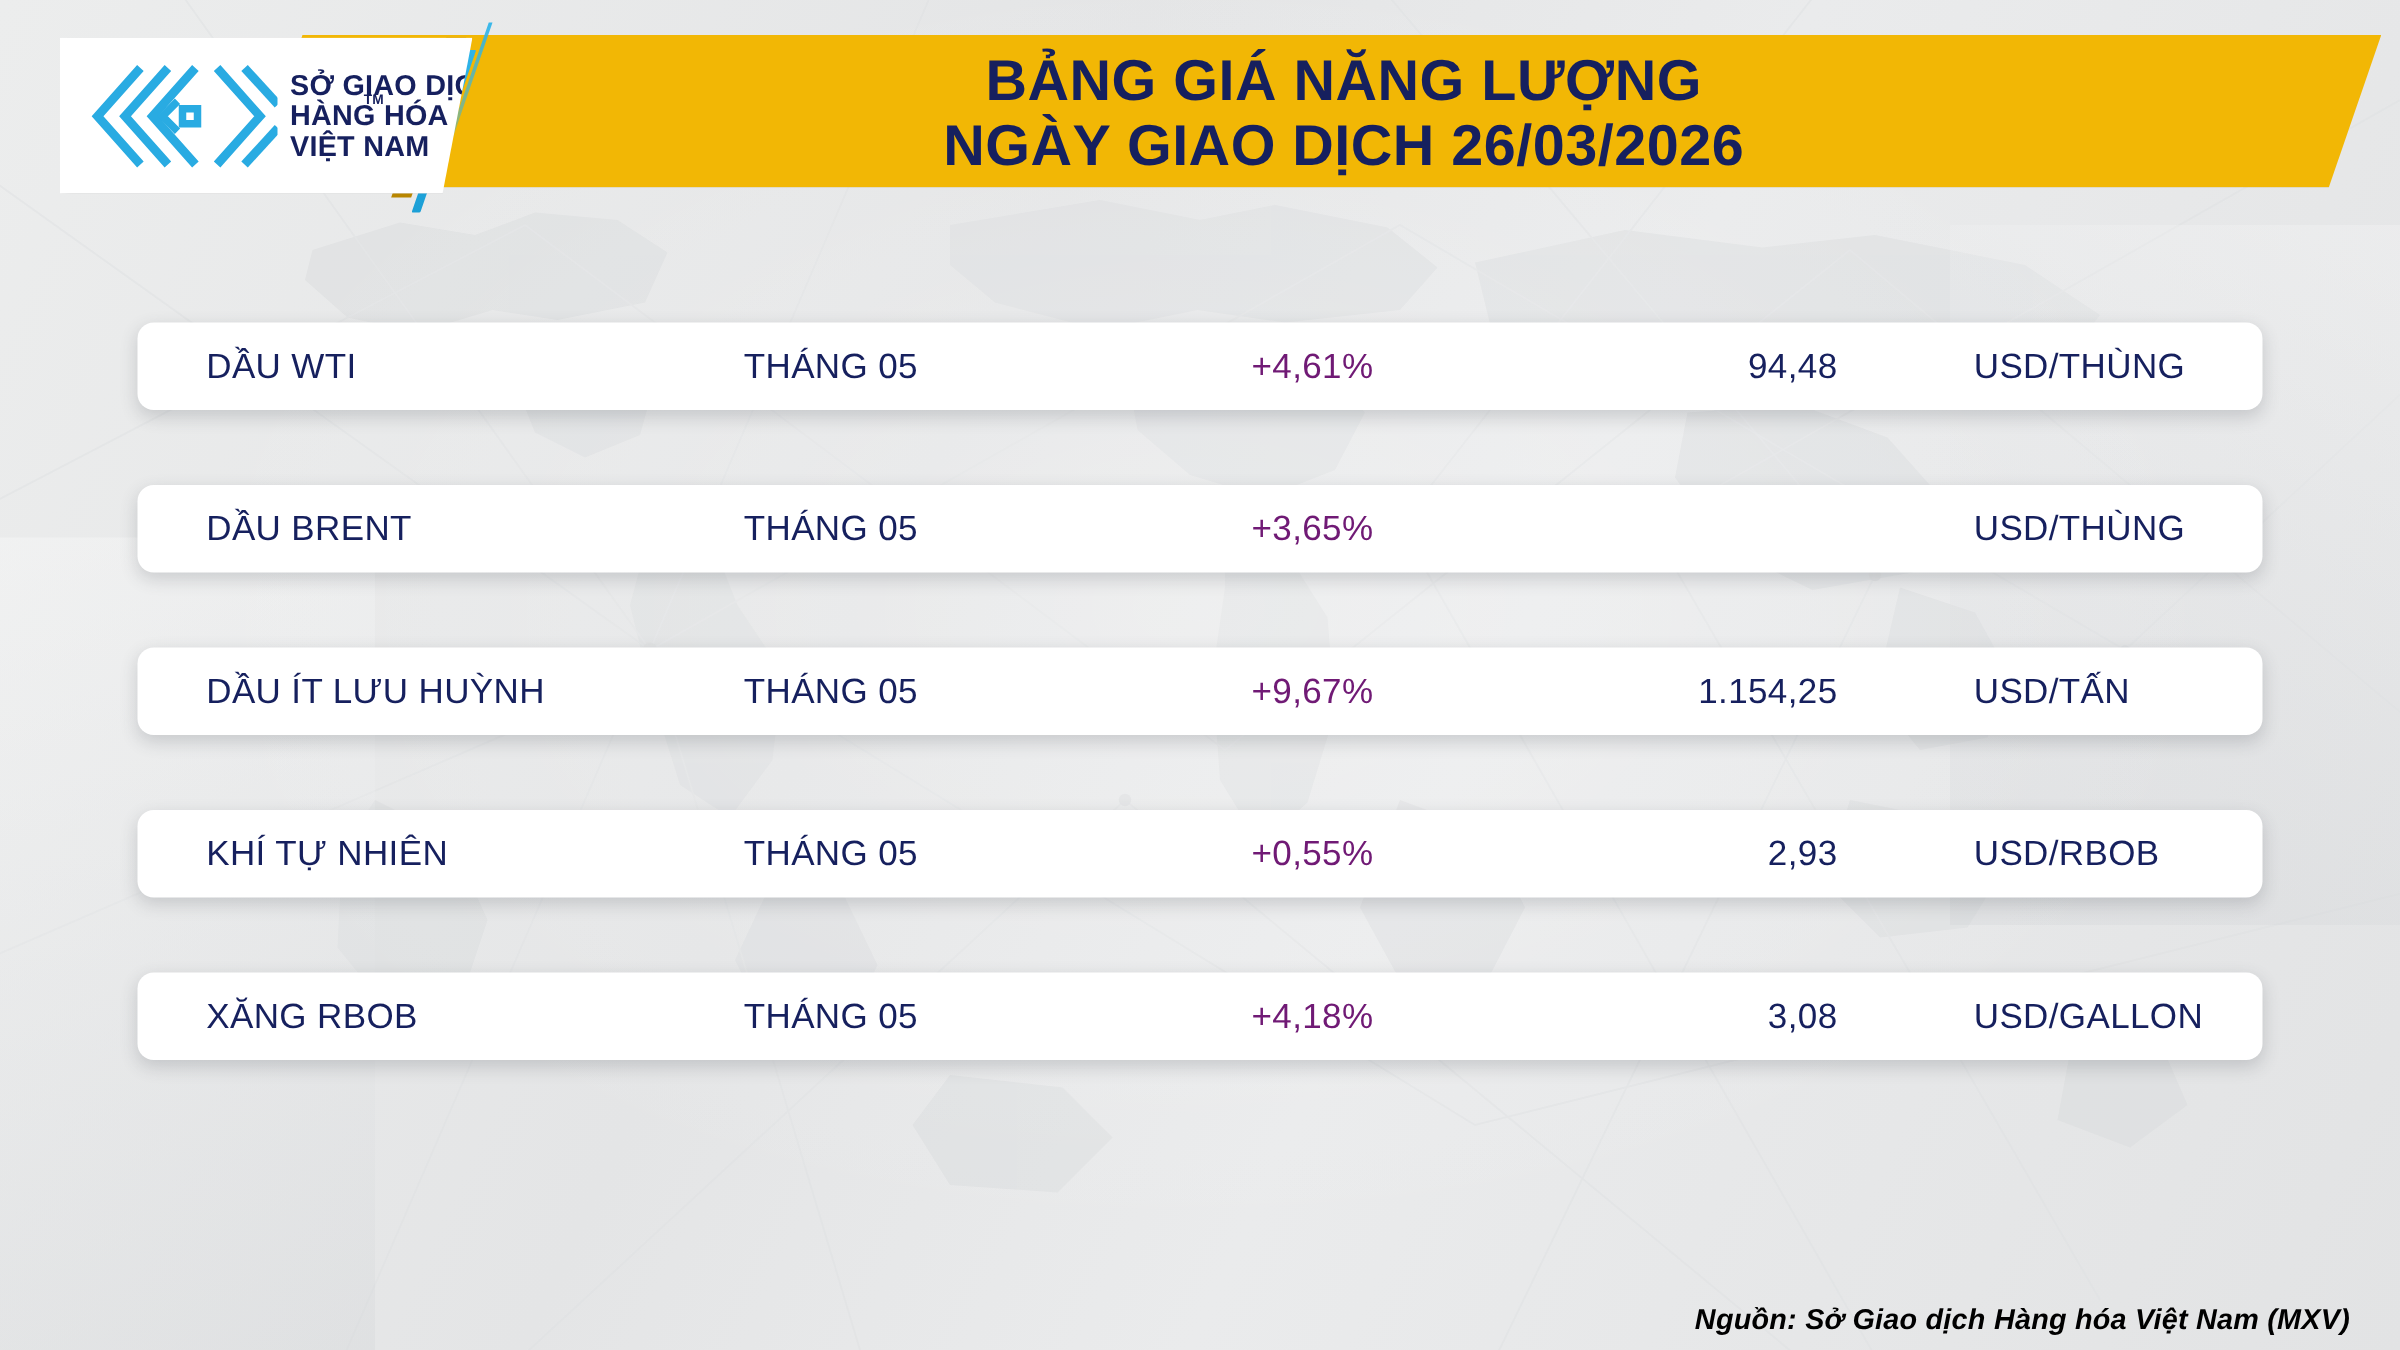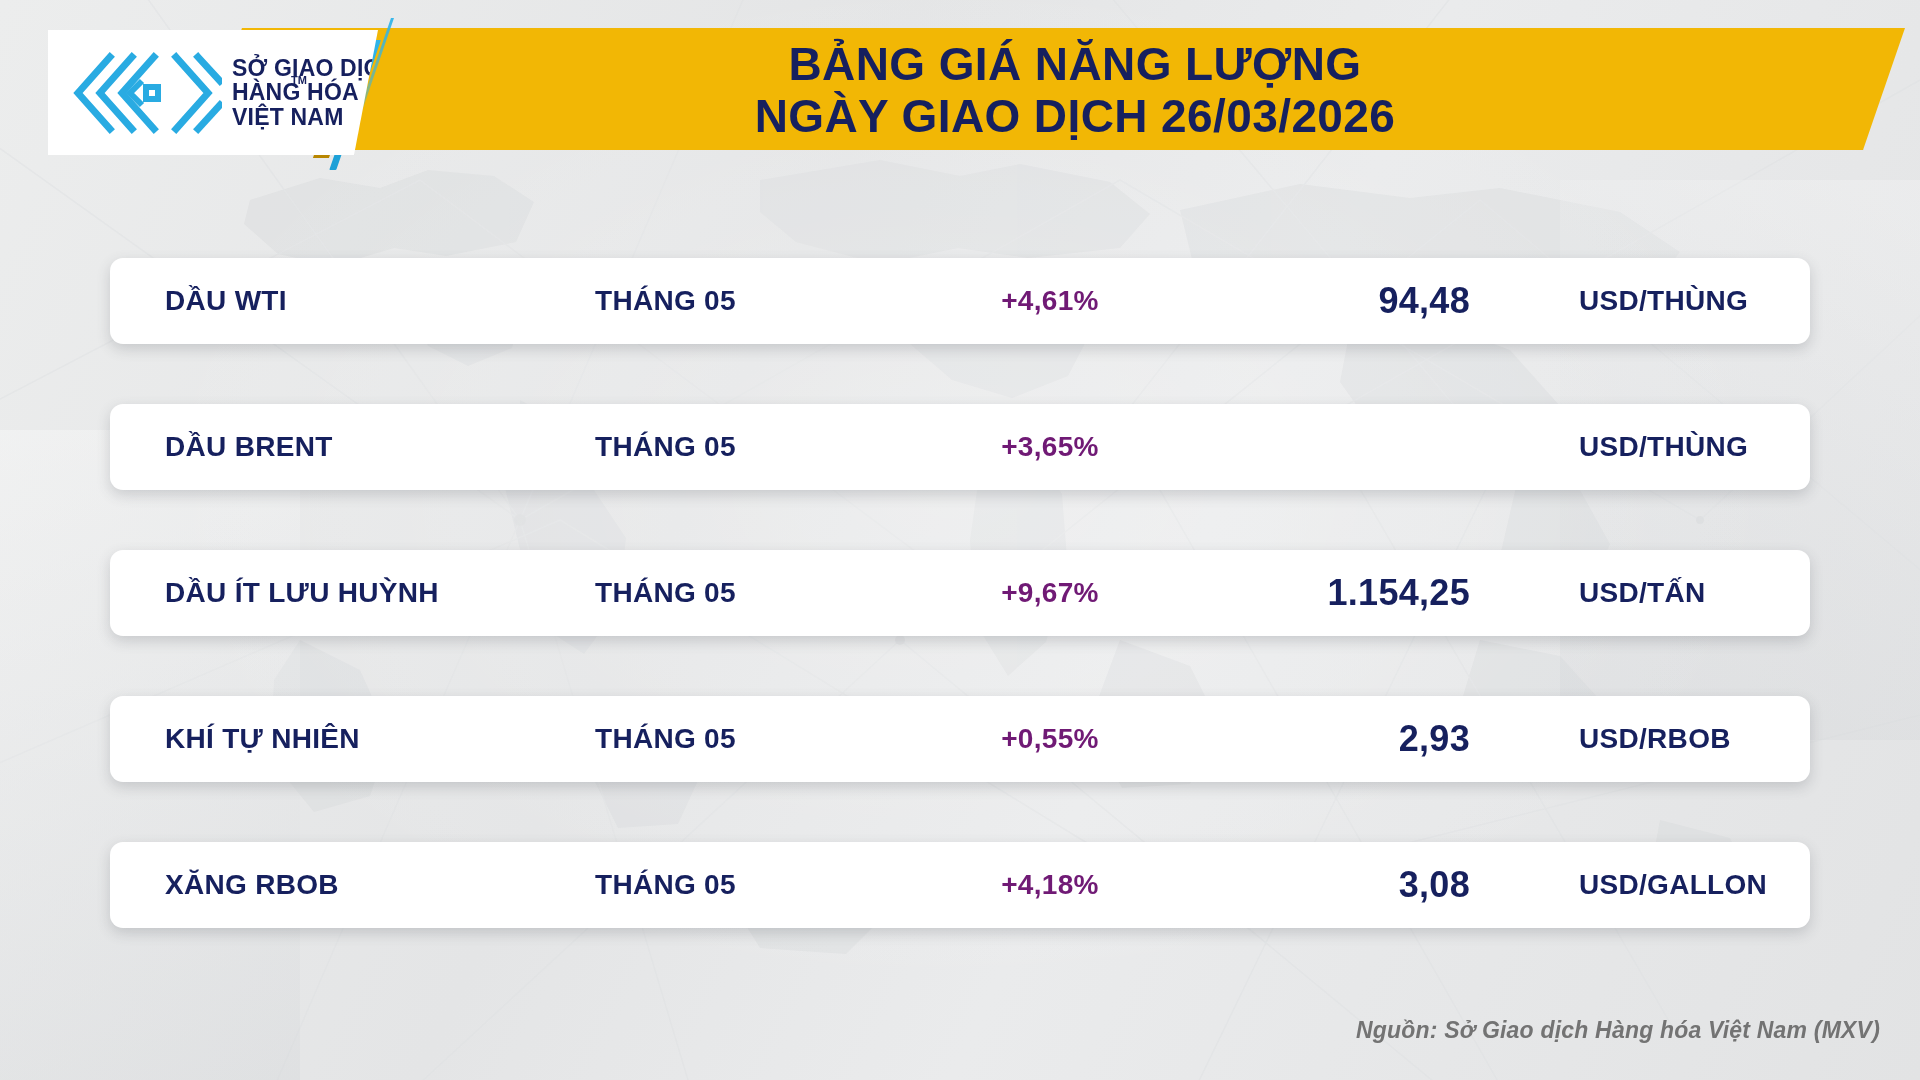--- a/index.html
+++ b/index.html
@@ -83,37 +83,37 @@
   #title-block{
     position:absolute;left:310px;top:30px;width:1530px;height:122px;
     display:flex;flex-direction:column;align-items:center;justify-content:center;
     color:#16205e;text-align:left;
   }
   .title-line{font-weight:bold;font-size:46px;line-height:1.13;letter-spacing:.4px;white-space:nowrap;}
 
   
   #rows{position:absolute;left:110px;top:258px;width:1700px;}
   .row{
-    position:relative;width:1700px;height:86px;
+    position:relative;width:1700px;height:70px;
     background:#fff;border-radius:13px;
     box-shadow:0 5px 14px rgba(60,65,75,.20);
     margin-bottom:60px;
     display:flex;align-items:center;
-    color:#16205e;font-weight:bold;
+    color:#16205e;font-weight:normal;
   }
   .c-name{position:absolute;left:55px;font-size:28px;letter-spacing:.3px;white-space:nowrap;}
   .c-month{position:absolute;left:485px;font-size:28px;letter-spacing:.3px;white-space:nowrap;}
   .c-change{position:absolute;left:840px;width:200px;text-align:center;font-size:28px;color:#701a75;letter-spacing:.3px;}
-  .c-price{position:absolute;left:1080px;width:280px;text-align:right;font-size:36px;letter-spacing:.3px;}
+  .c-price{position:absolute;left:1080px;width:280px;text-align:right;font-size:28px;letter-spacing:.3px;}
   .c-unit{position:absolute;left:1425px;font-size:28px;letter-spacing:.3px;white-space:nowrap;margin-left:44px;}
 
   
   #footer{
-    position:absolute;right:40px;bottom:36px;
-    color:#737373;font-weight:bold;font-style:italic;font-size:23px;
+    position:absolute;right:40px;bottom:11px;
+    color:#000000;font-weight:bold;font-style:italic;font-size:23px;
     letter-spacing:.2px;white-space:nowrap;
   }
 </style>
 </head>
 <body>
 
 <div id="bg-wrap">
   <div id="bg-grad"></div>
 
   <svg id="bg-map" viewBox="0 0 1920 1080" preserveAspectRatio="none">

